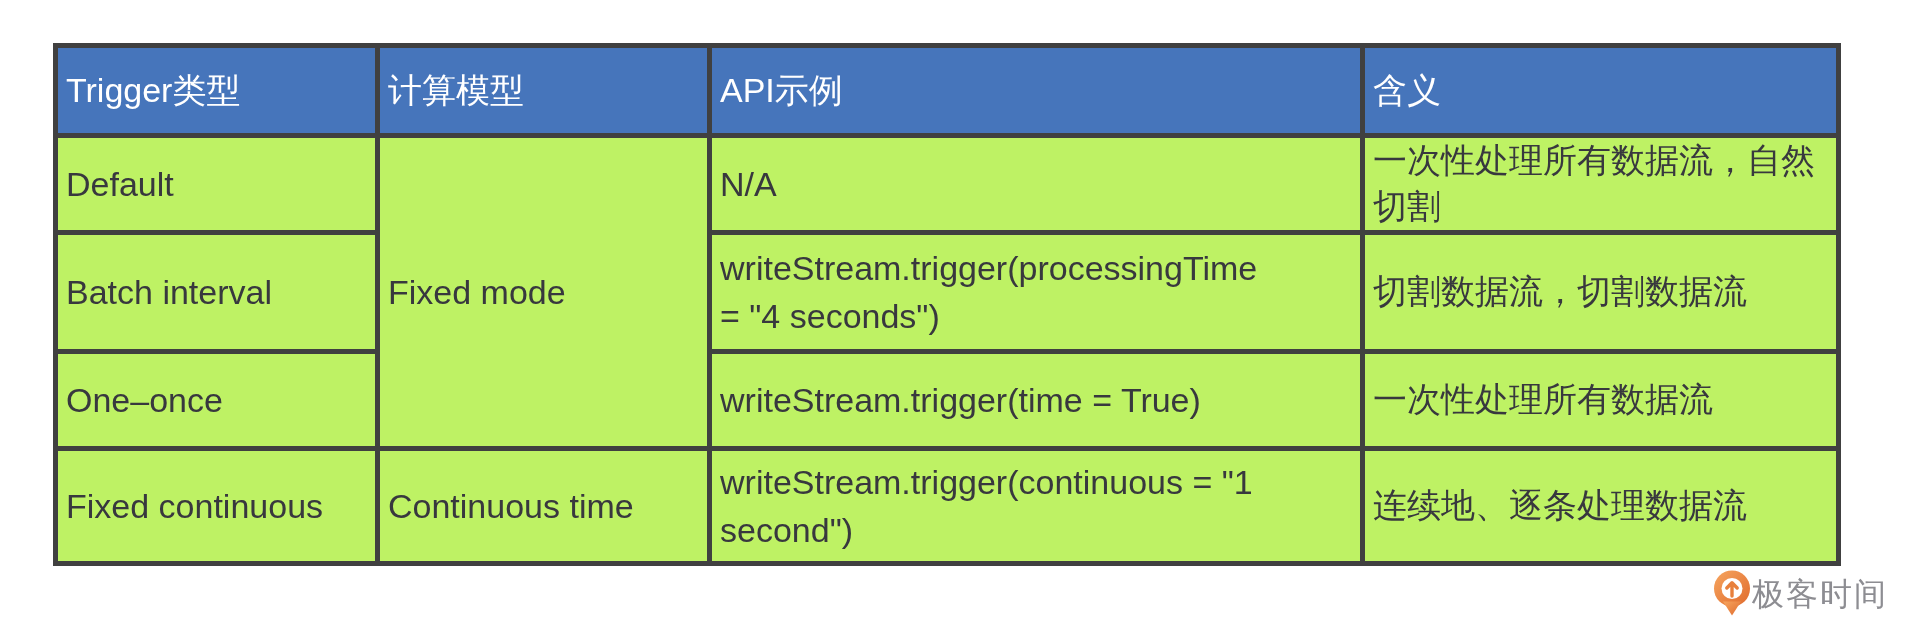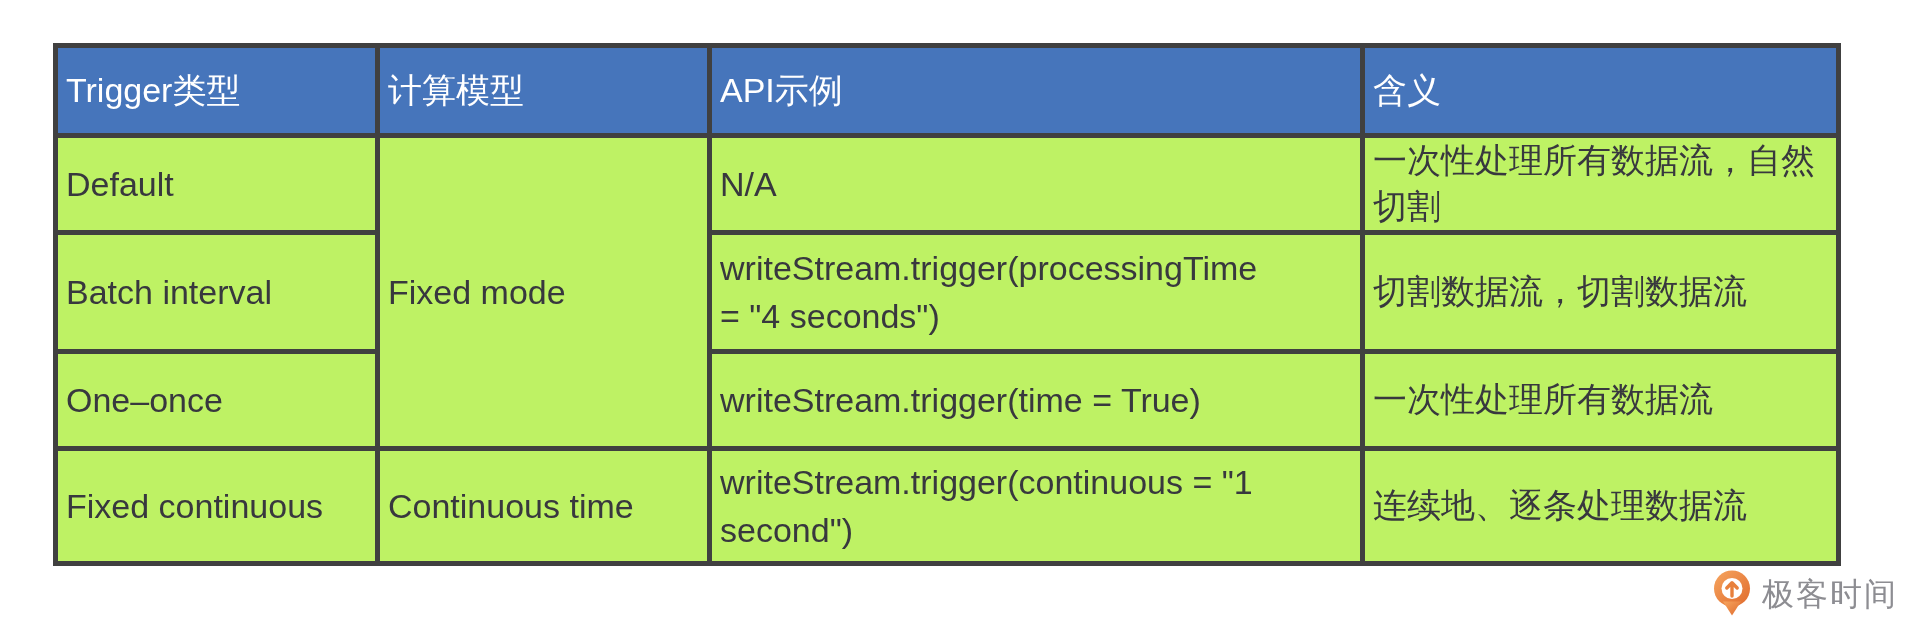--- a/index.html
+++ b/index.html
@@ -54,21 +54,20 @@
     white-space: pre-line;
     line-height: 1.42;
   }
 
   .logo {
     position: absolute;
     left: 1712px;
     top: 569px;
     display: flex;
     align-items: center;
-    gap: 10px;
   }
   .logo-icon {
     width: 40px;
     height: 49px;
     display: block;
   }
   .logo-text {
     font-size: 32px;
     color: #8d8d92;
     letter-spacing: 2px;

